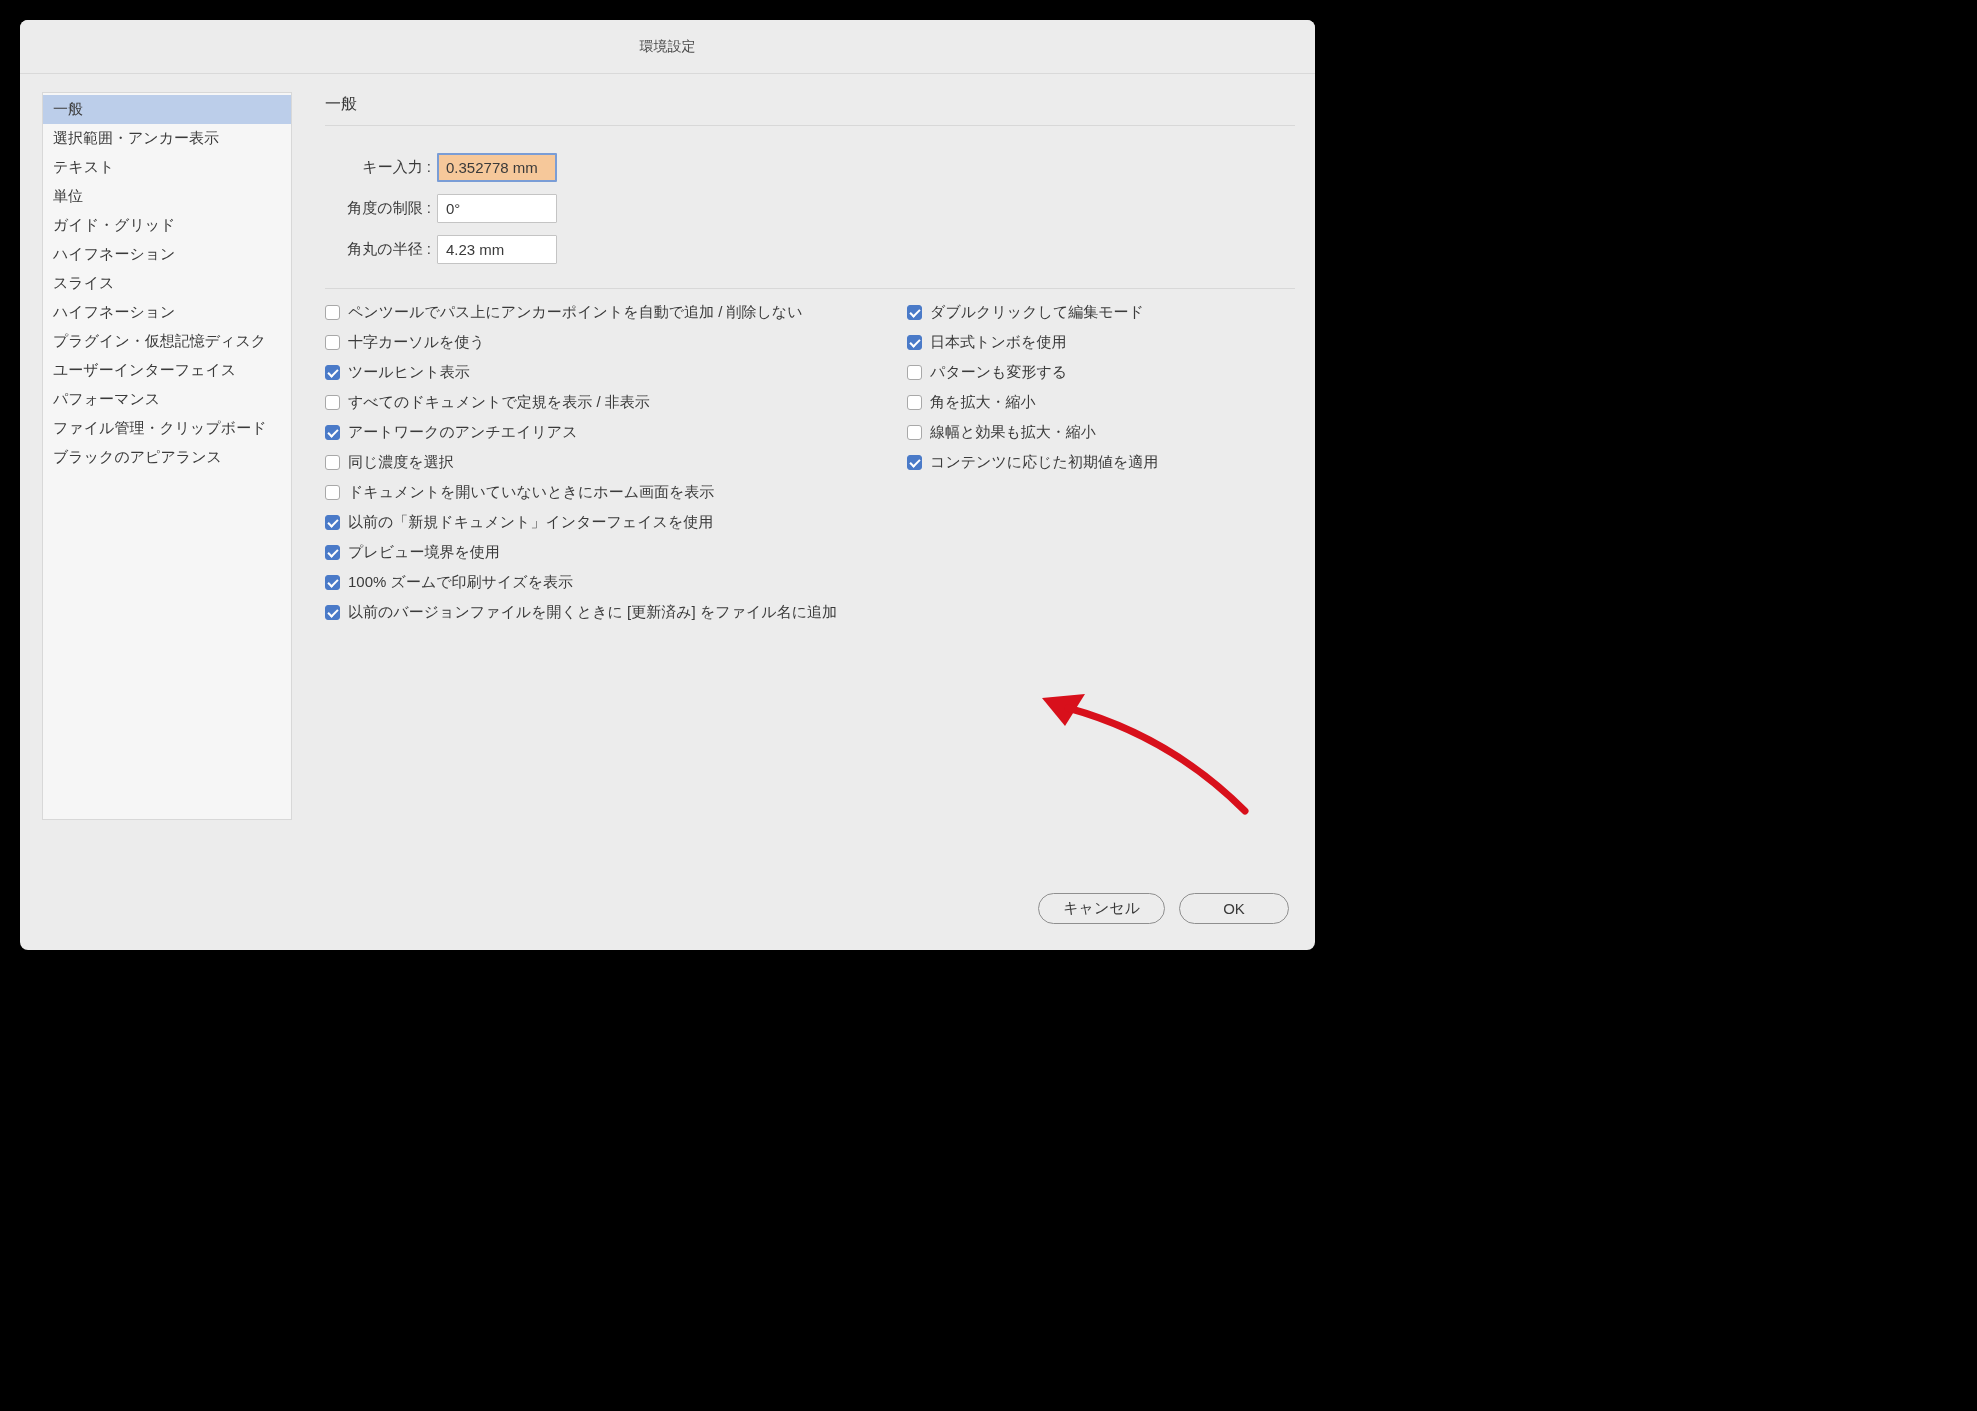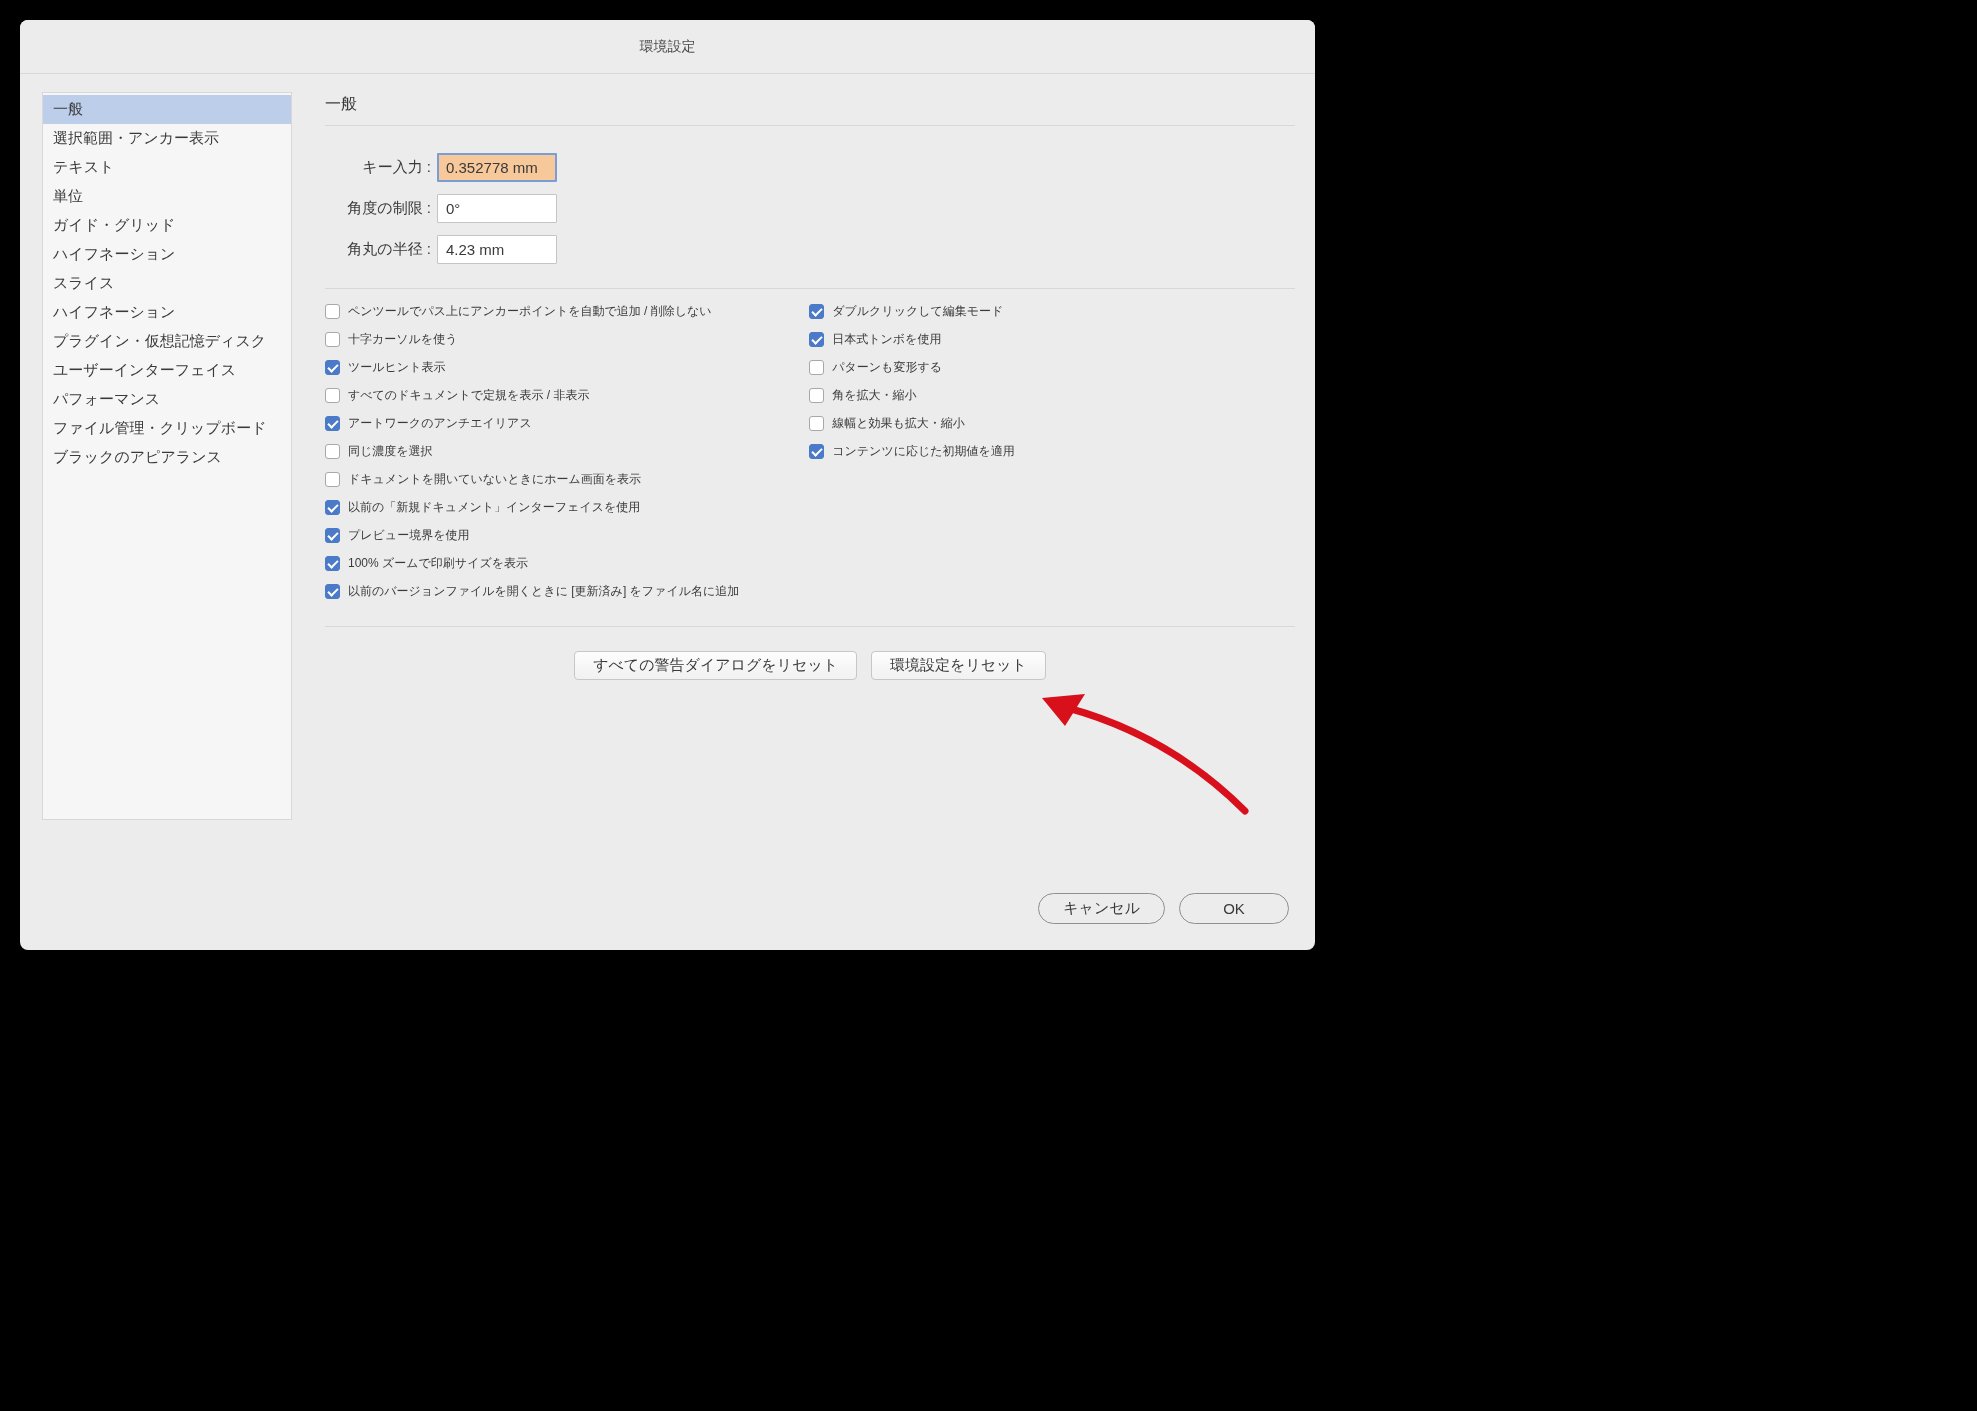--- a/index.html
+++ b/index.html
@@ -136,21 +136,21 @@
     position: absolute;
     left: 4px;
     top: 1px;
     width: 4px;
     height: 8px;
     border: solid #fff;
     border-width: 0 2px 2px 0;
     transform: rotate(45deg);
   }
   .checkbox-label {
-    font-size: 12px;
+    font-size: 15px;
     color: #3a3a3a;
   }
   .reset-row {
     border-top: 1px solid #d8d8d8;
     margin-top: 26px;
     padding-top: 24px;
     display: flex;
     gap: 14px;
     justify-content: center;
     padding-bottom: 10px;
@@ -307,24 +307,20 @@
               <span class="checkbox"></span>
               <span class="checkbox-label">線幅と効果も拡大・縮小</span>
             </div>
           <div class="checkbox-row">
               <span class="checkbox checked"></span>
               <span class="checkbox-label">コンテンツに応じた初期値を適用</span>
             </div>
         </div>
       </div>
 
-      <div class="reset-row">
-        <button class="reset-btn">すべての警告ダイアログをリセット</button>
-        <button class="reset-btn">環境設定をリセット</button>
-      </div>
 
     </div>
   </div>
 
   <div class="footer">
     <button class="footer-btn">キャンセル</button>
     <button class="footer-btn">OK</button>
   </div>
 
   <svg class="arrow-overlay" viewBox="0 0 240 140">

